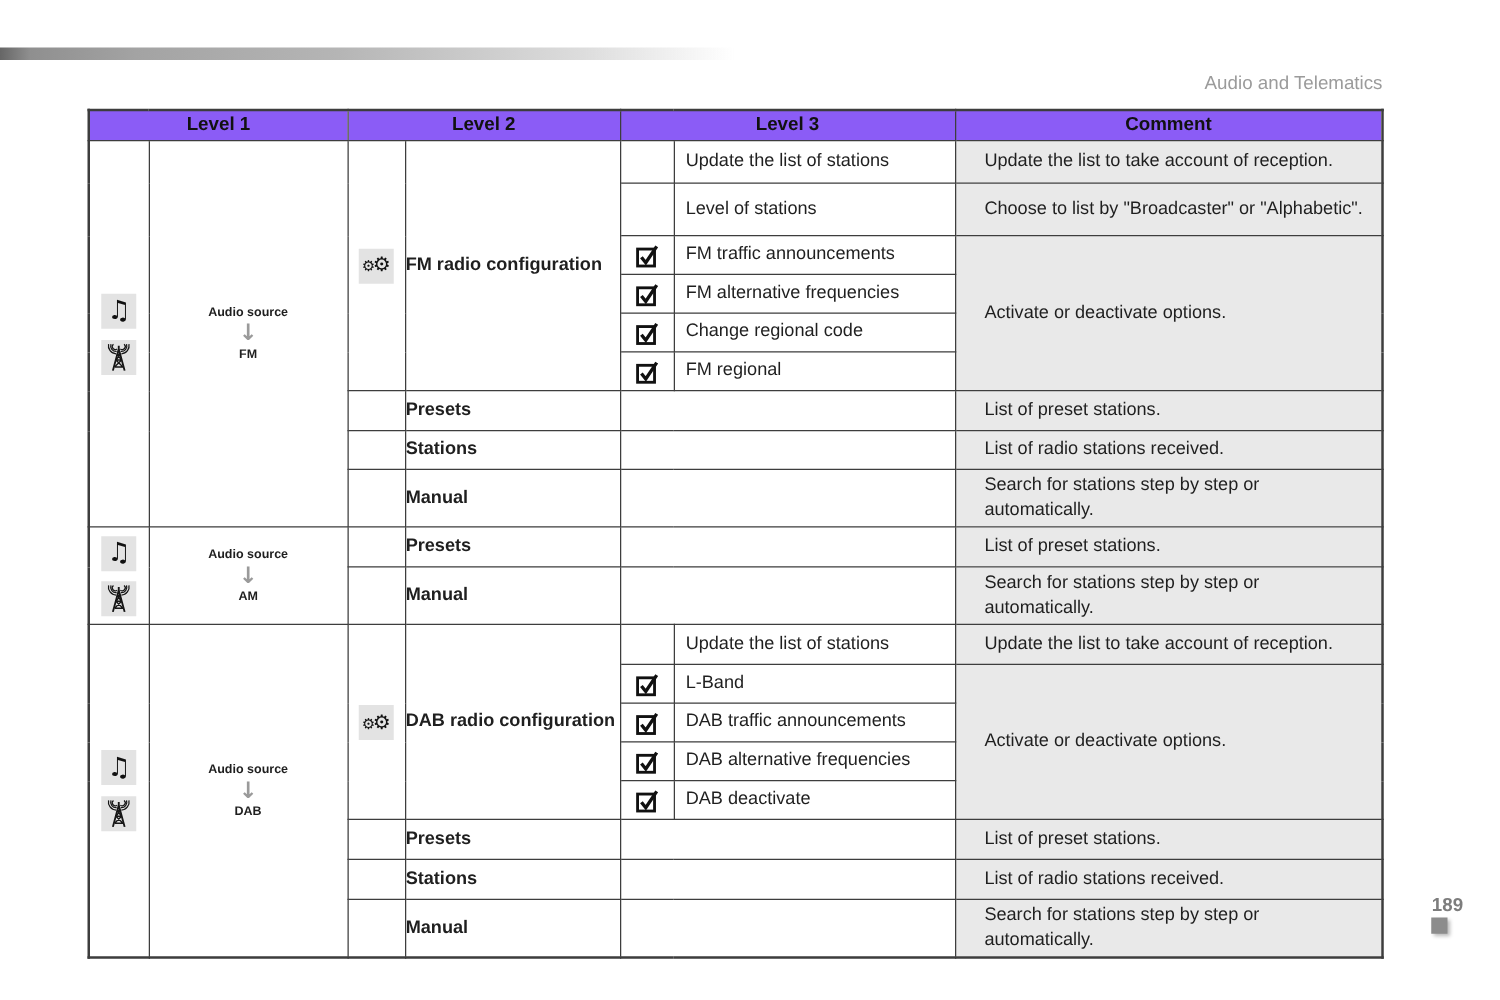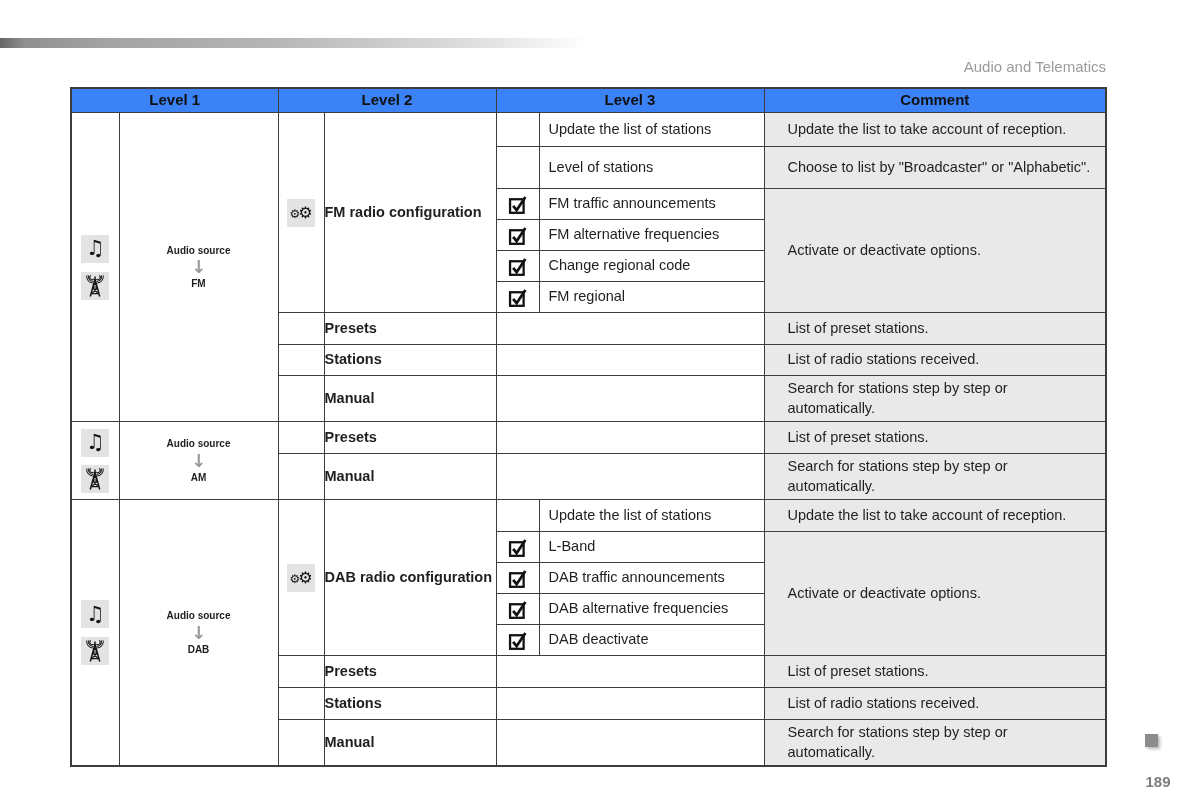--- a/index.html
+++ b/index.html
@@ -19,21 +19,21 @@
   table.menu{
     position:absolute;left:70px;top:87px;width:1035px;
     border-collapse:collapse;table-layout:fixed;
     border:2px solid #3d3d3d;
   }
   .menu td,.menu th{
     border:1px solid #3d3d3d;padding:0;vertical-align:middle;
     font-size:14.5px;line-height:1.35;overflow:hidden;
   }
   .menu th{
-    background:#3b82f6;font-size:15px;font-weight:700;height:23px;text-align:center;color:#111;
+    background:#8b5cf6;font-size:15px;font-weight:700;height:23px;text-align:center;color:#111;
   }
   td.txt{padding:3px 4px 3px 9px;text-align:left;}
   td.comment-cell{background:#e9e9e9;padding:3px 6px 3px 23px;text-align:left;}
   td.bold-lbl{font-weight:700;padding-left:0;text-align:left;}
   td.icon-cell{text-align:center;}
   td.source-cell{text-align:center;font-weight:700;}
   .stack{display:flex;flex-direction:column;align-items:center;gap:9px;}
   .iconbox{
     width:28px;height:28px;background:#e3e3e3;display:flex;
     align-items:center;justify-content:center;flex:0 0 auto;
@@ -42,21 +42,21 @@
   .gears{line-height:1;color:#111;white-space:nowrap;font-family:"DejaVu Sans",sans-serif;}
   .gear-sm{font-size:12px;letter-spacing:-2px;}
   .gear-lg{font-size:16px;}
   .arrow-glyph{color:#9a9a9a;font-size:18px;font-weight:700;line-height:1;margin:1px 0;font-family:"DejaVu Sans",sans-serif;}
   .src-line{font-size:10px;}
   .corner-square{
     position:absolute;left:1145px;top:734px;width:13px;height:13px;background:#8c8c8c;
     box-shadow:2px 2px 3px rgba(0,0,0,0.28);
   }
   .page-number{
-    position:absolute;left:1138px;top:773px;width:40px;text-align:center;
+    position:absolute;left:1138px;top:716px;width:40px;text-align:center;
     font-size:15px;font-weight:700;color:#7d7d7d;
   }
   svg{display:block;}
 </style>
 </head>
 <body>
 
 <svg width="0" height="0" style="position:absolute">
   <defs>
     <g id="icon-checkbox">

